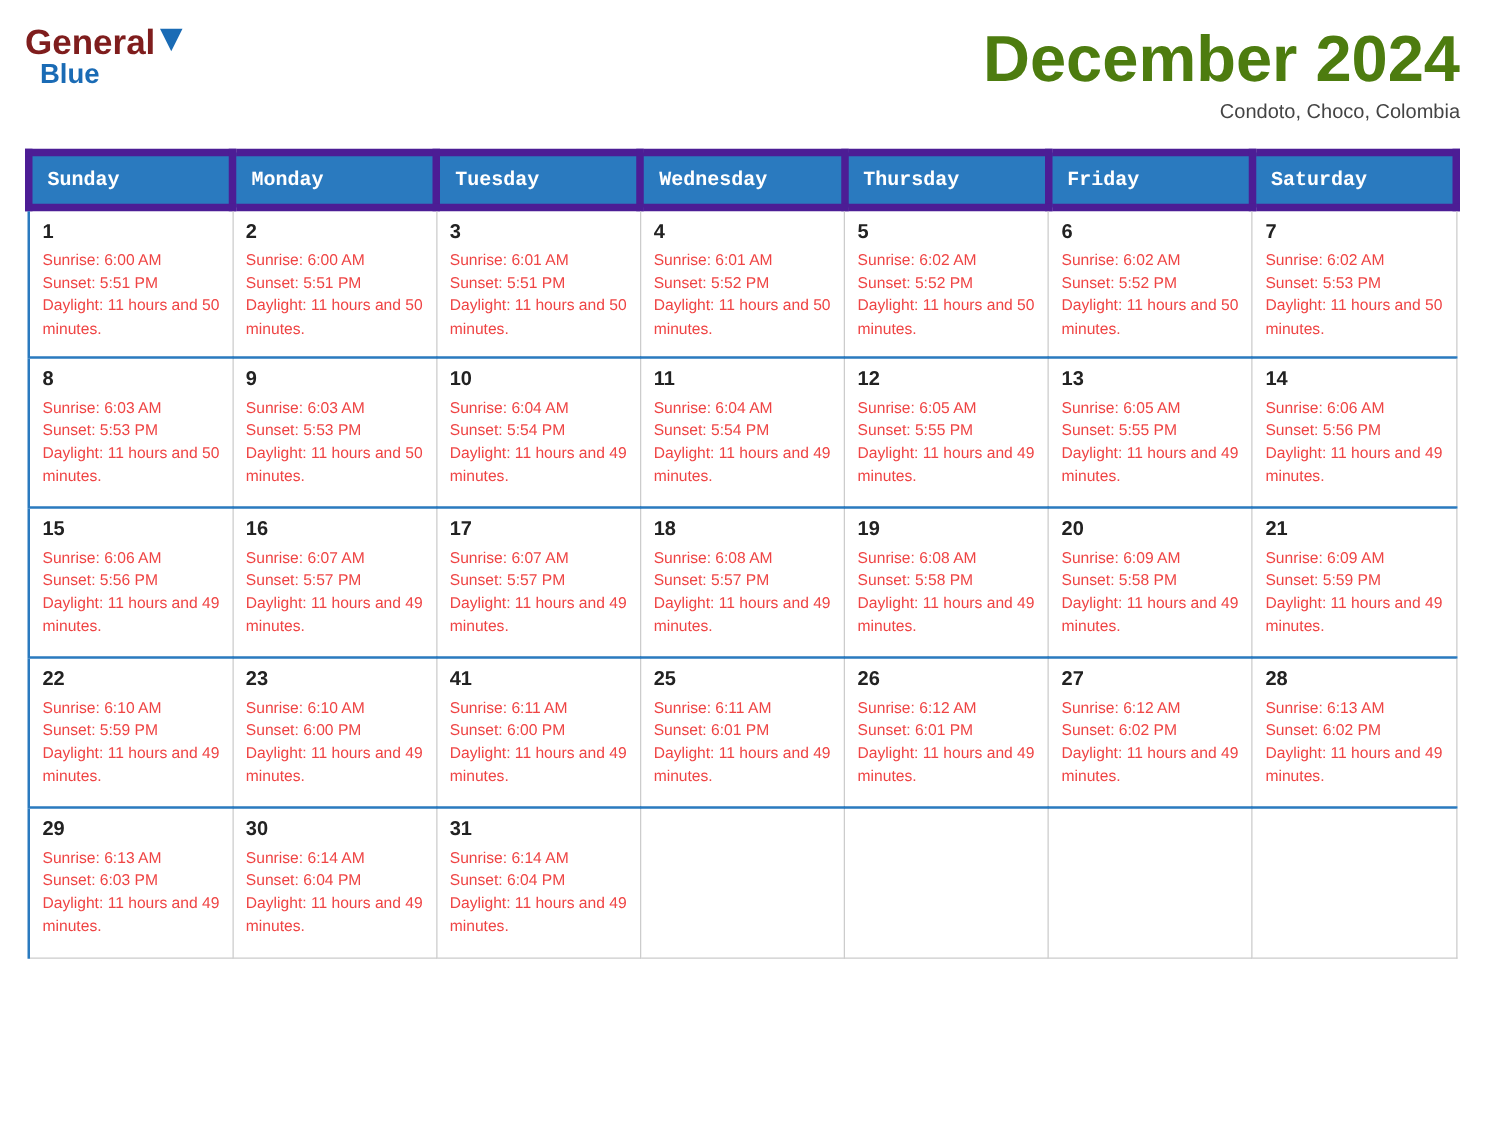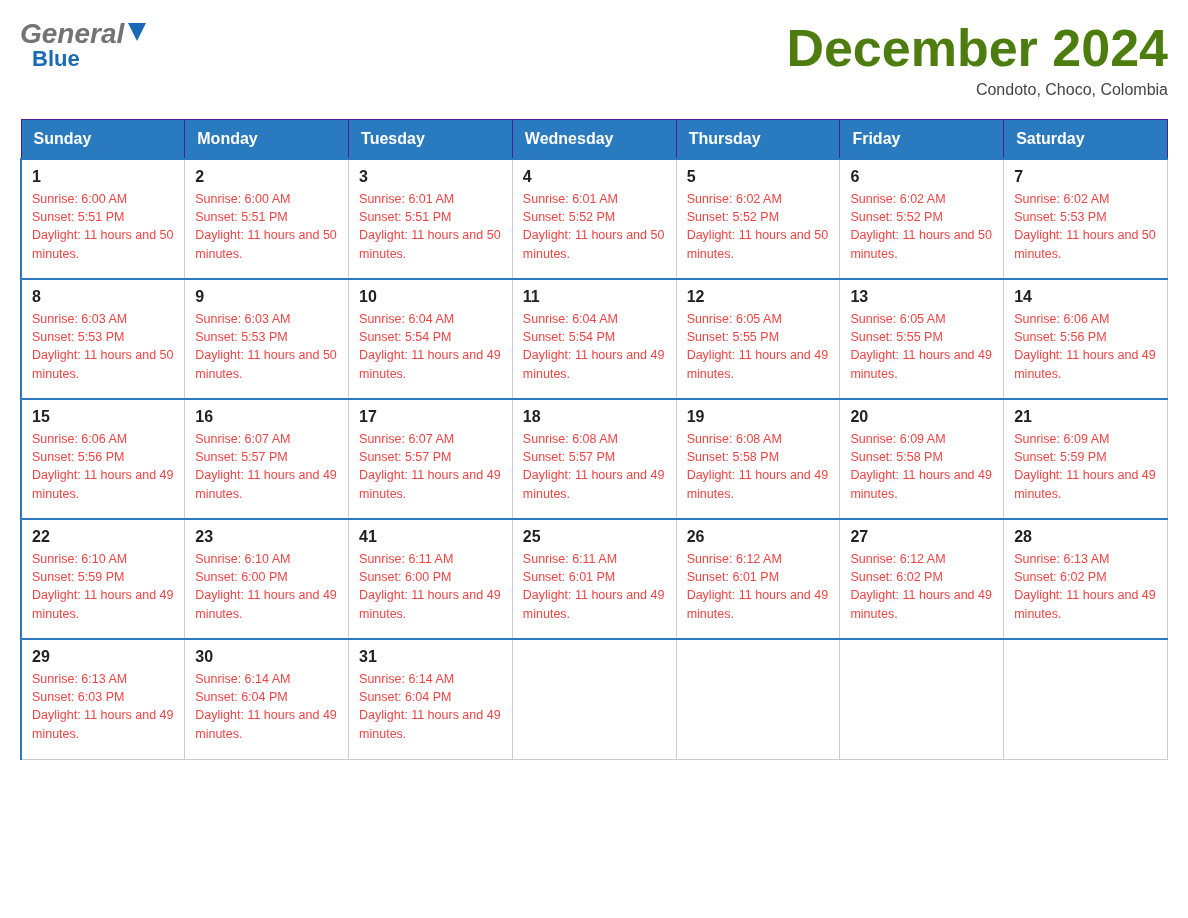--- a/index.html
+++ b/index.html
@@ -17,23 +17,22 @@
       margin-bottom: 20px;
     }
     .logo {
       display: flex;
       flex-direction: column;
       align-items: flex-start;
     }
     .logo-text {
       font-size: 28px;
       font-weight: bold;
-      color: #737373;
+      color: #7f1d1d;
       line-height: 1;
-      font-style: italic;
     }
     .logo-blue-line {
       color: #1a6bb5;
       font-size: 22px;
       font-weight: bold;
       margin-top: -2px;
       margin-left: 12px;
     }
     .title-section {
       text-align: right;
@@ -53,21 +52,22 @@
       width: 100%;
       border-collapse: collapse;
     }
     thead th {
       background-color: #2a7abf;
       color: #fff;
       font-size: 16px;
       font-weight: bold;
       padding: 10px 12px;
       text-align: left;
-      border: 1px solid #4c1d95;
+      border: 6px solid #4c1d95;
+      font-family: Liberation Mono, monospace;
     }
     tbody td {
       border: 1px solid #ccc;
       vertical-align: top;
       padding: 8px 10px;
       font-size: 13px;
       color: #333;
       width: calc(100% / 7);
       min-height: 110px;
       height: 120px;

